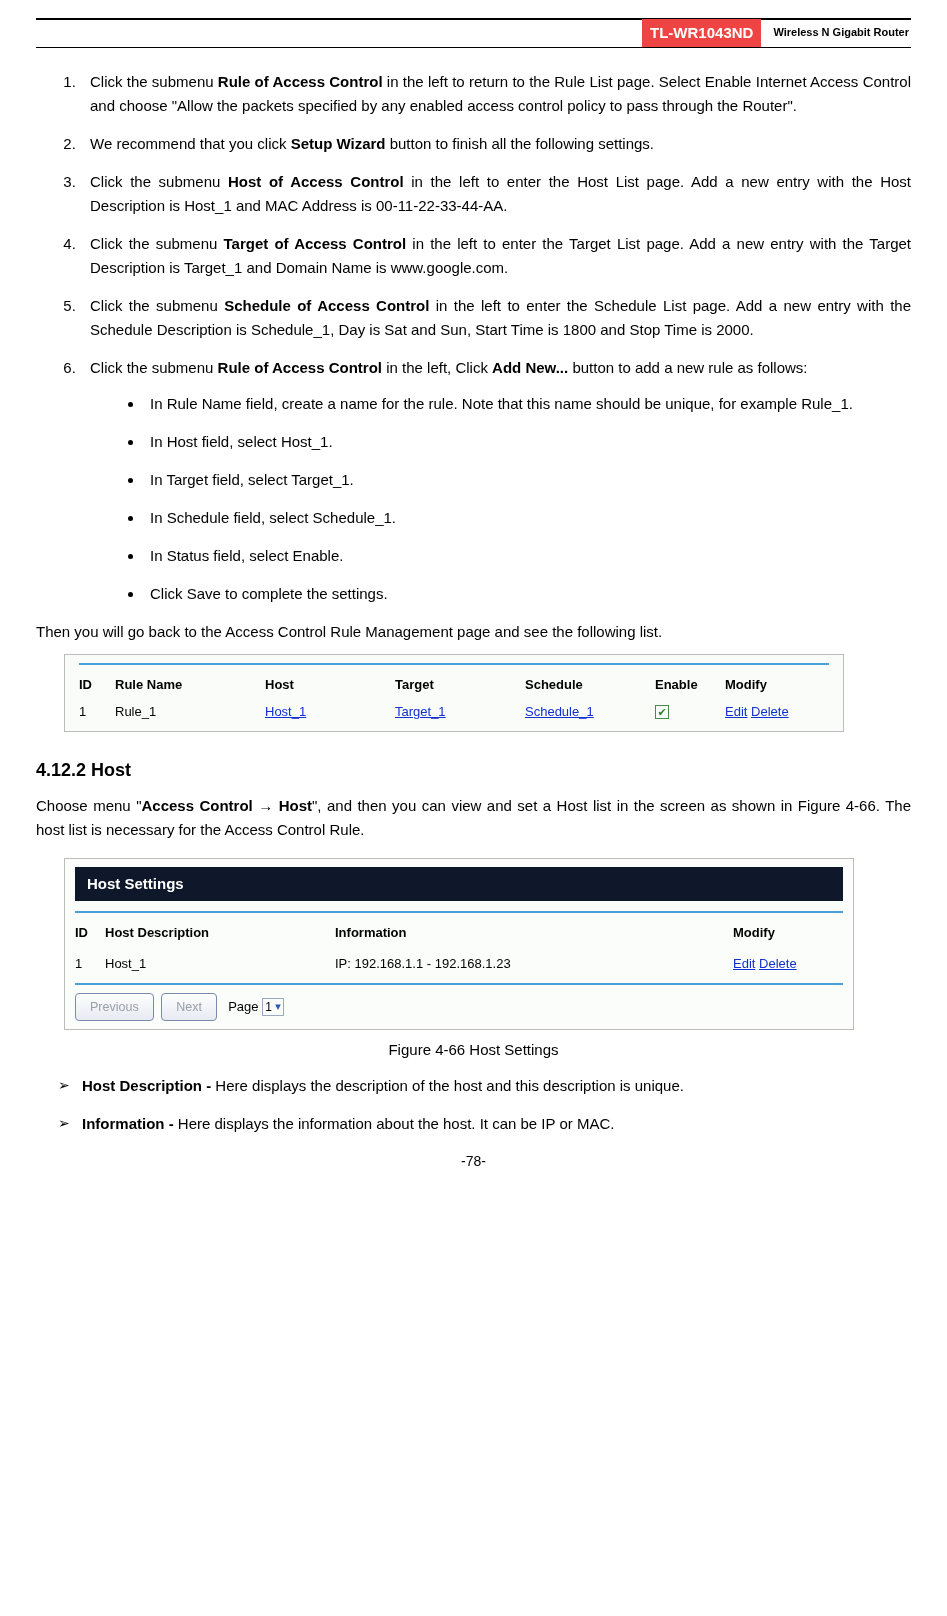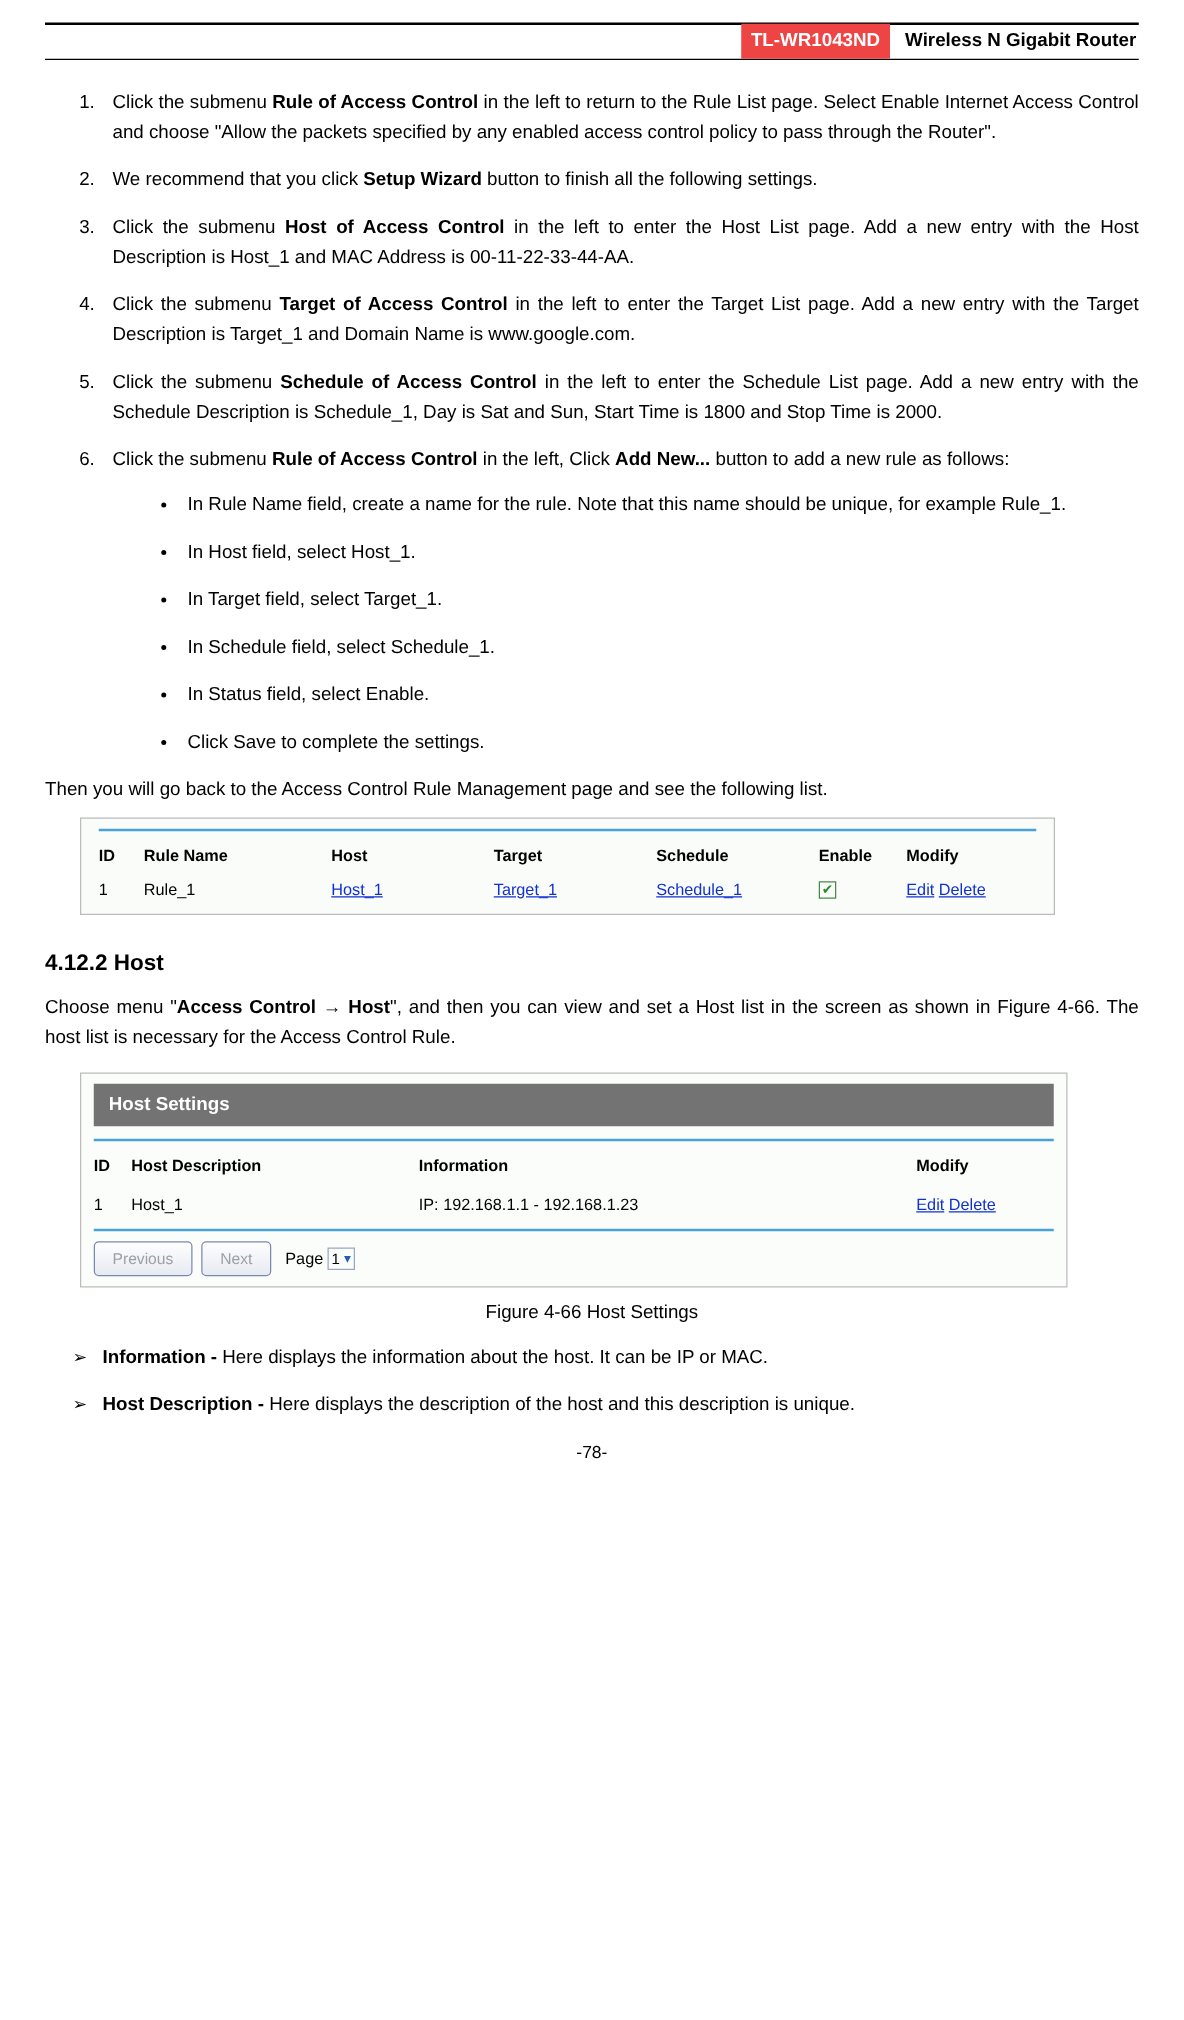--- a/index.html
+++ b/index.html
@@ -25,21 +25,21 @@
   }
   .model-box {
     background: #ef4444;
     color: #fff;
     font-weight: bold;
     padding: 2px 8px;
     font-size: 15px;
   }
   .model-desc {
     font-weight: bold;
-    font-size: 15px;
+    font-size: 11px;
     padding-left: 12px;
     padding-right: 2px;
   }
   .header-underline { border-top: 1px solid #000; margin-top: 0; }
   ol.main-list {
     list-style: decimal;
     padding-left: 44px;
     margin-top: 22px;
   }
   ol.main-list > li {
@@ -104,21 +104,21 @@
     color: #2a8a2a;
     vertical-align: middle;
   }
   .host-panel {
     border: 1px solid #bcbcbc;
     background: #fbfdfb;
     width: 790px;
     padding: 8px 10px 8px 10px;
   }
   .green-bar {
-    background: #737373;
+    background: #0f172a;
     color: #fff;
     font-weight: bold;
     font-size: 15px;
     padding: 5px 12px;
     margin-bottom: 10px;
   }
   .host-hr {
     border: 0;
     border-top: 2px solid #4aa0d8;
     margin: 0 0 8px 0;
@@ -296,20 +296,20 @@
         <span class="chev">▾</span>
       </span>
     </div>
   </div>
 </div>
 
 <div class="fig-caption">Figure 4-66    Host Settings</div>
 
 <ul class="tri-list">
   <li>
+    <b>Host Description - </b><span>Here displays the description of the host and this description is unique.</span>
+  </li>
+  <li>
     <b>Information - </b><span>Here displays the information about the host. It can be IP or MAC.</span>
   </li>
-  <li>
-    <b>Host Description - </b><span>Here displays the description of the host and this description is unique.</span>
-  </li>
 </ul>
 
 <div class="page-num">-78-</div>
 
 </body></html>

